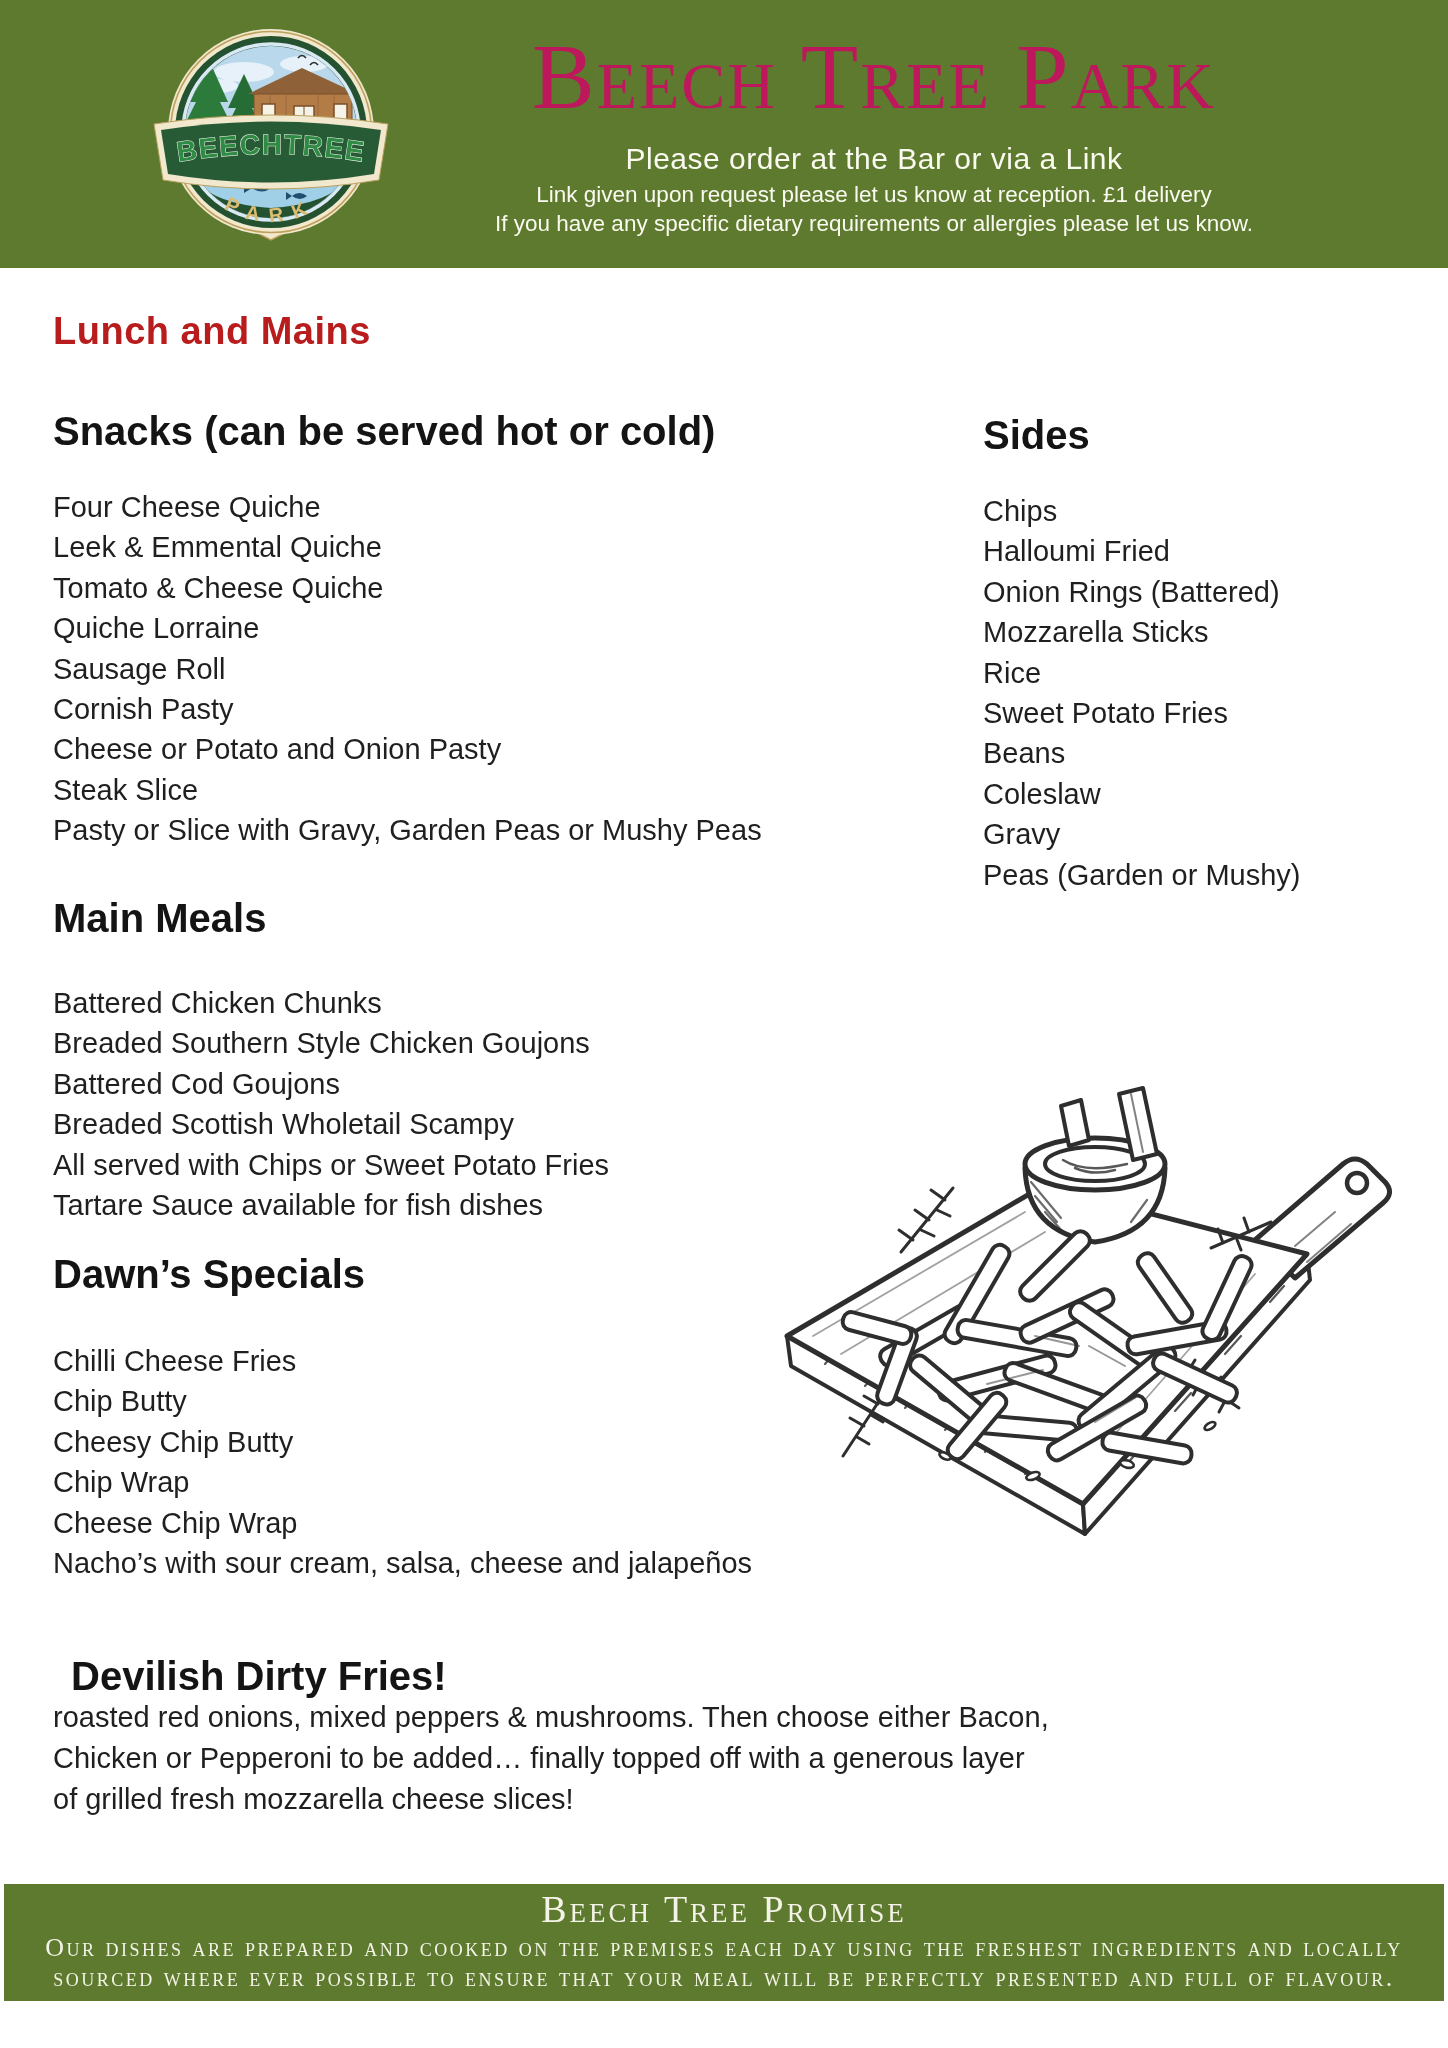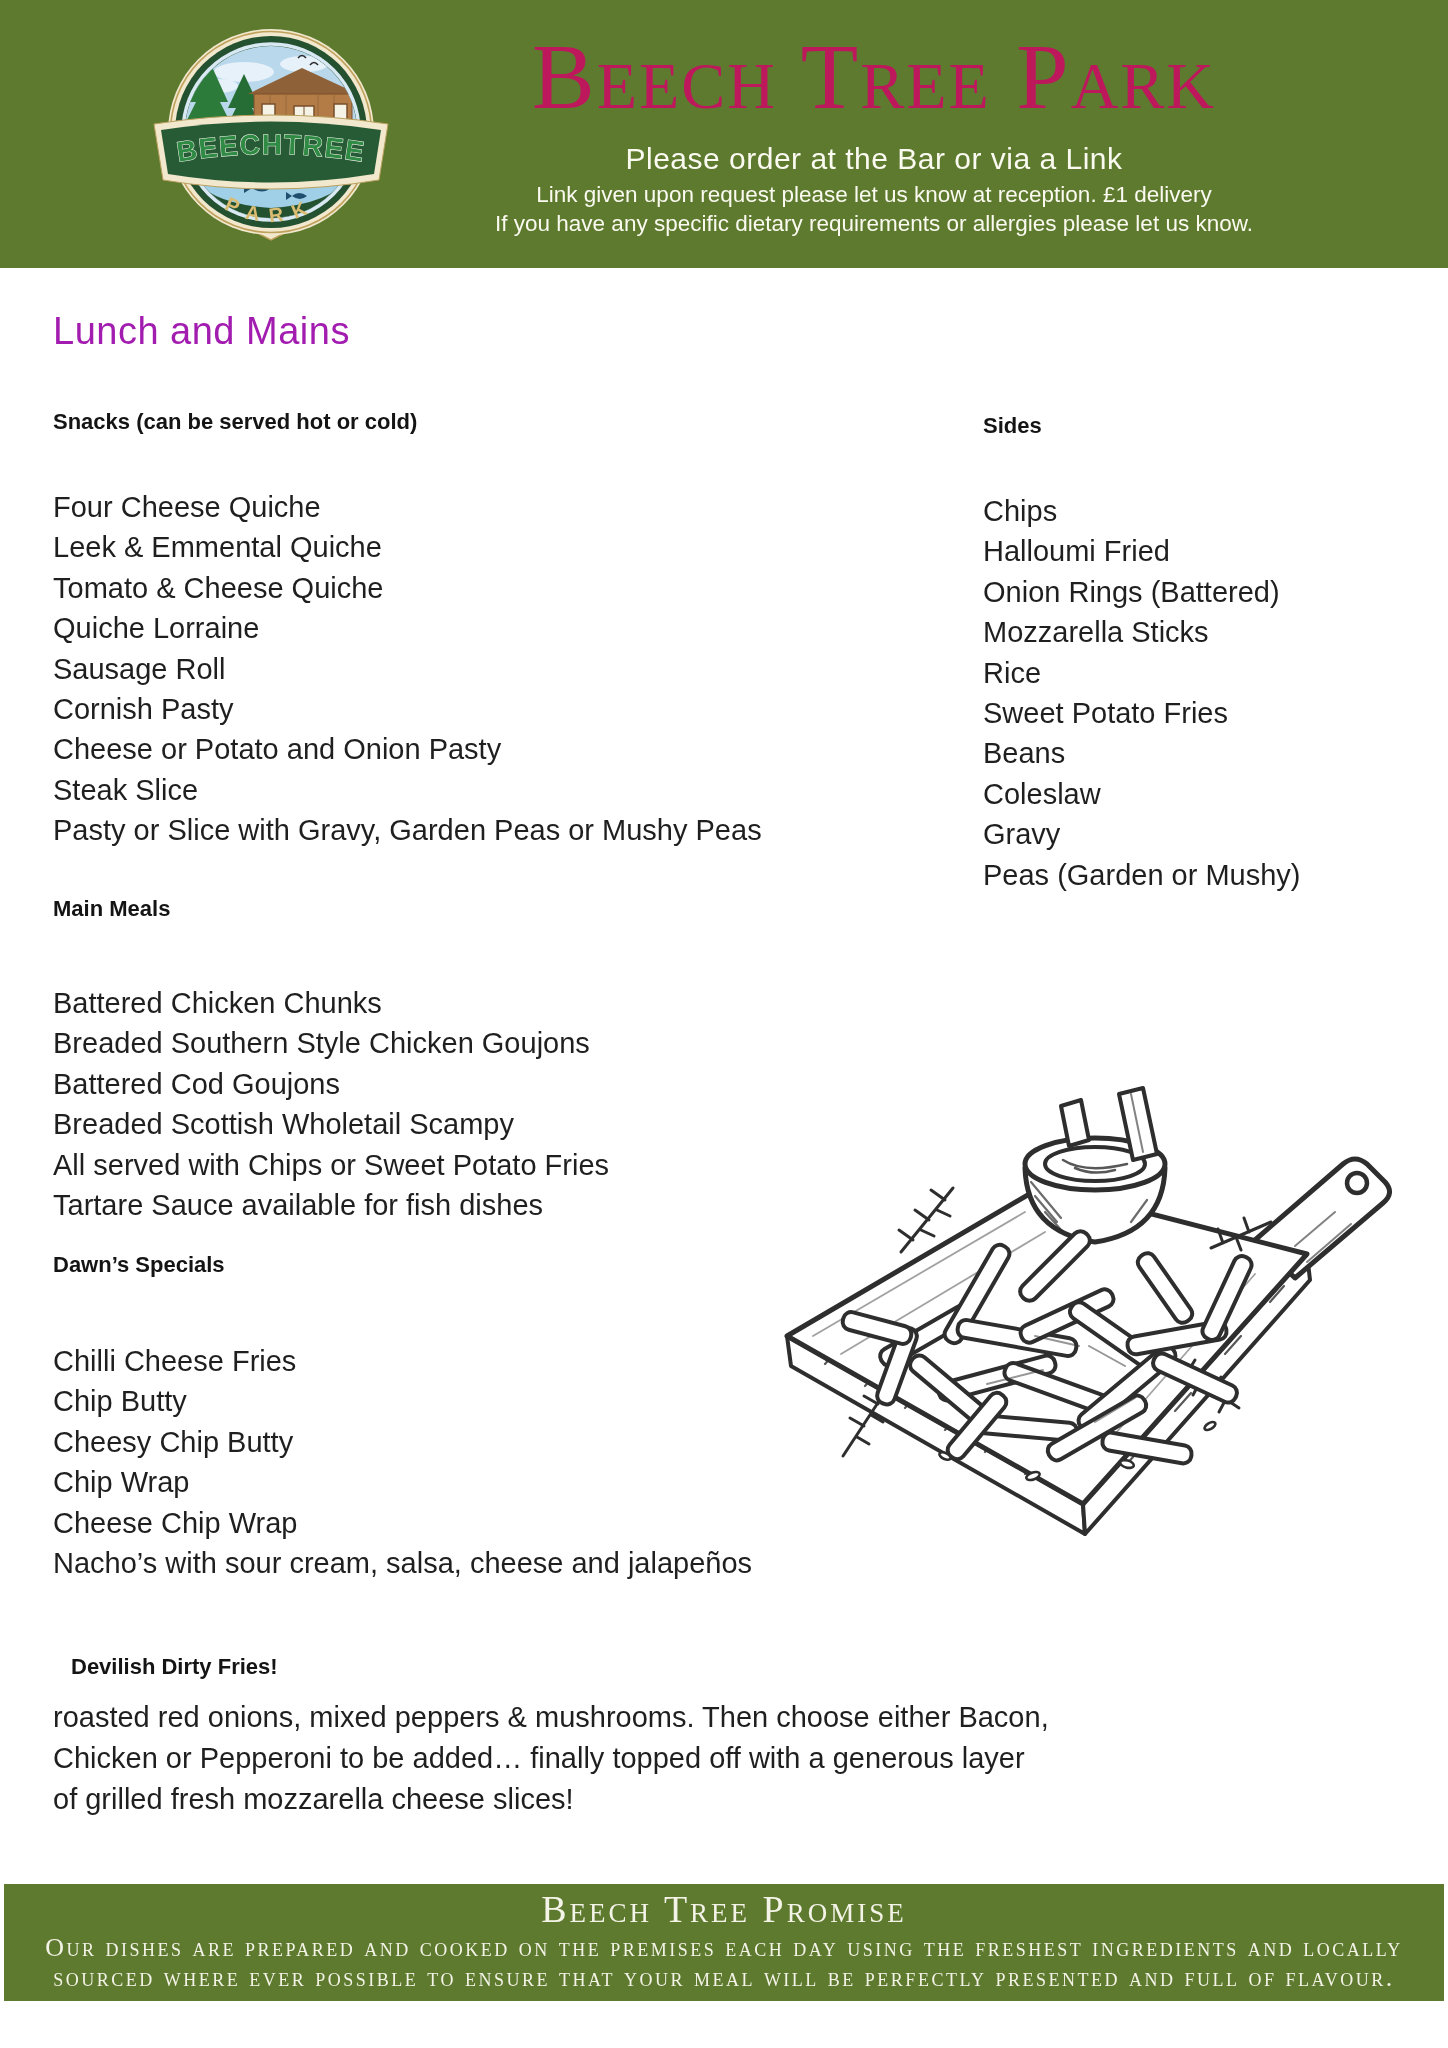--- a/index.html
+++ b/index.html
@@ -18,22 +18,22 @@
                font-weight:400; font-size:94px; line-height:100px; letter-spacing:2px; color:#be185d;}
   #hdr-subtitle{top:141px; font-size:30px; line-height:36px; letter-spacing:.5px;}
   #hdr-note1{top:181px; font-size:22.5px; line-height:27px;}
   #hdr-note2{top:210px; font-size:22.5px; line-height:27px;}
 
   
   #logo{position:absolute; left:152px; top:28px; width:238px; height:214px;}
 
   
   .abs{position:absolute;}
-  .page-title{left:53px; top:310px; font-size:38px; font-weight:normal; color:#a21caf; letter-spacing:.5px;}
-  .sec-h{font-size:22px; font-weight:bold; color:#141414; white-space:nowrap;}
+  .page-title{left:53px; top:310px; font-size:38px; font-weight:bold; color:#b91c1c; letter-spacing:.5px;}
+  .sec-h{font-size:40px; font-weight:bold; color:#141414; white-space:nowrap;}
   #snacks-h{left:53px; top:409px;}
   #sides-h{left:983px; top:413px;}
   #mains-h{left:53px; top:896px;}
   #specials-h{left:53px; top:1252px;}
   #dirty-h{left:71px; top:1654px;}
   .mlist{font-size:29px; line-height:40.4px; color:#1f1f1f; white-space:nowrap;}
   #snacks-list{left:53px; top:487px;}
   #sides-list{left:983px; top:491px;}
   #mains-list{left:53px; top:983px;}
   #specials-list{left:53px; top:1341px;}

